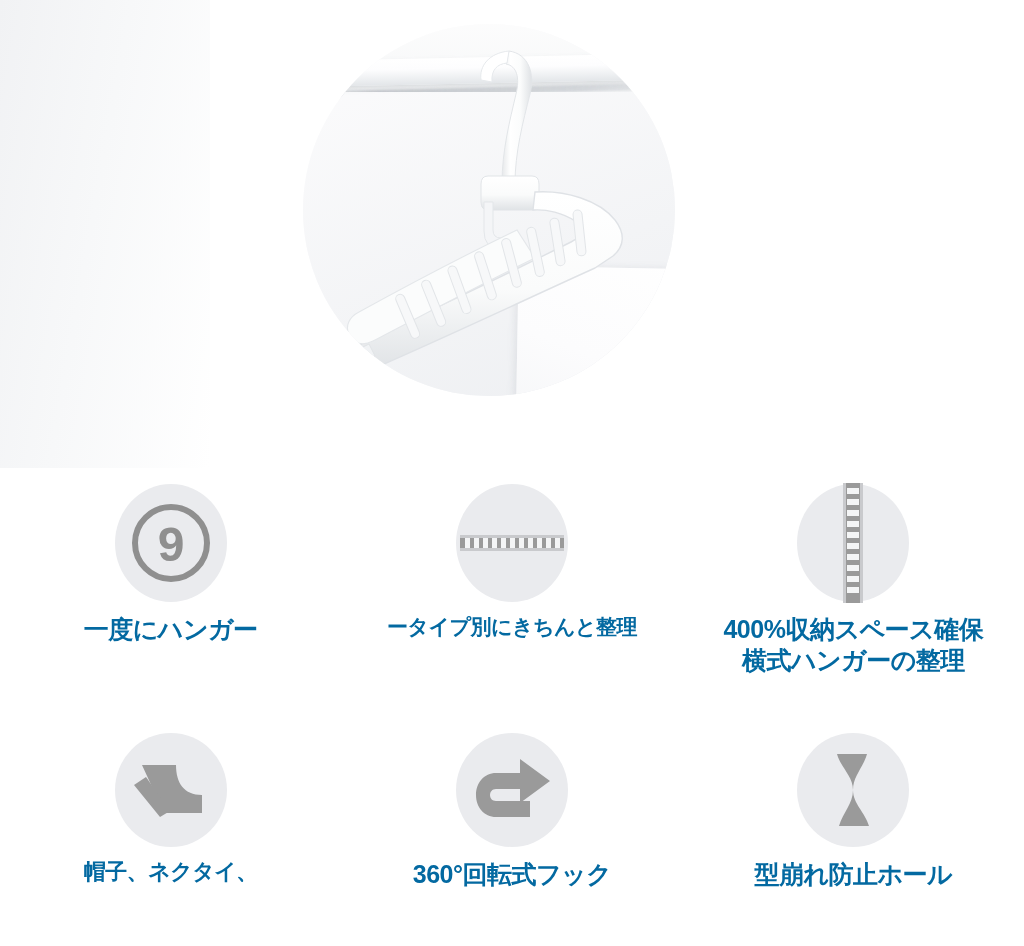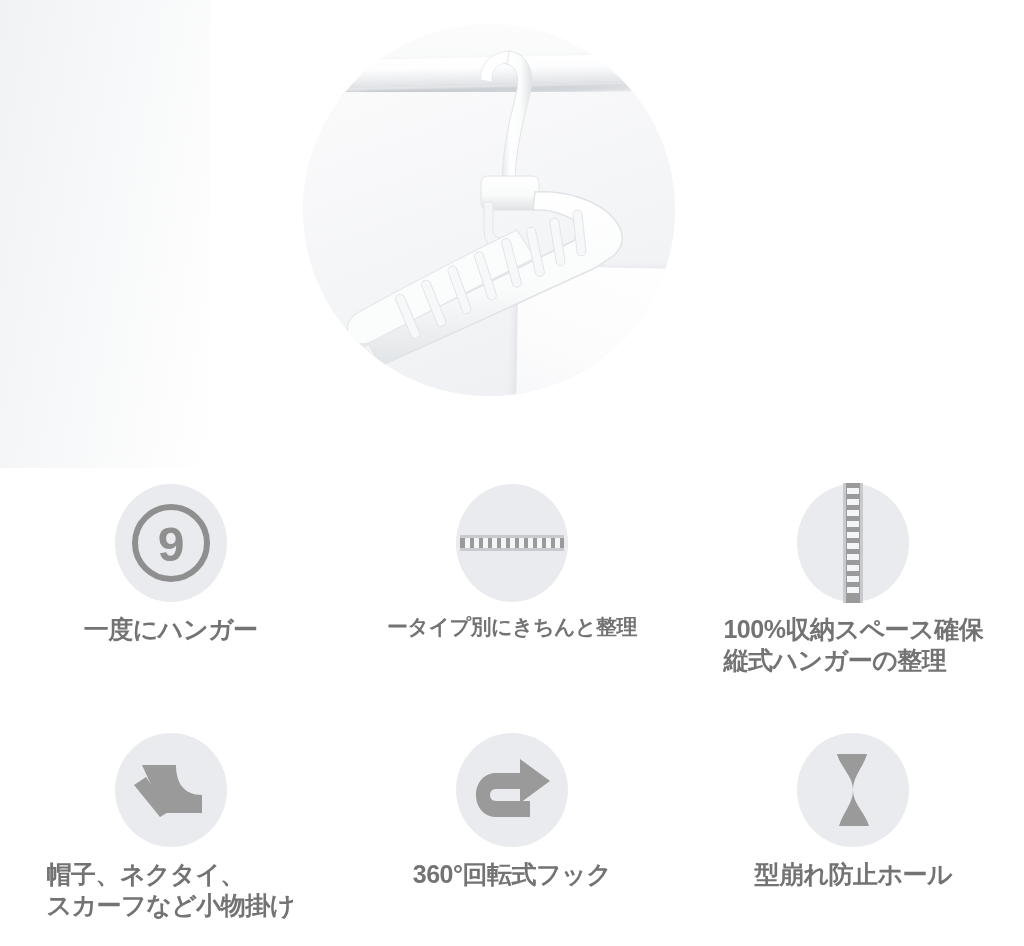--- a/index.html
+++ b/index.html
@@ -107,31 +107,32 @@
     height: 118px;
     border-radius: 50%;
     background: #eaebee;
     display: flex;
     align-items: center;
     justify-content: center;
     margin-bottom: 12px;
   }
   .row-2 .icon-bubble { width: 112px; height: 114px; }
   .caption {
-    color: #737373;
+    color: #0369a1;
     font-weight: bold;
+    text-align: center;
     line-height: 1.22;
     letter-spacing: -0.5px;
     white-space: nowrap;
   }
   .caption .line { display: block; }
   .cap-1 { font-size: 25px; }
   .cap-2 { font-size: 21px; }
   .cap-3 { font-size: 25px; }
-  .cap-4 { font-size: 25px; }
+  .cap-4 { font-size: 22px; }
   .cap-5 { font-size: 25px; }
   .cap-6 { font-size: 25px; }
 
   .row-1 { padding-top: 16px; }
   .row-2 { padding-top: 58px; }
 </style>
 </head>
 <body>
 
 <div id="hero">
@@ -257,38 +258,37 @@
             <rect x="38" y="51" width="12" height="6"></rect>
             <rect x="38" y="62" width="12" height="6"></rect>
             <rect x="38" y="73" width="12" height="6"></rect>
             <rect x="38" y="84" width="12" height="6"></rect>
             <rect x="38" y="95" width="12" height="6"></rect>
             <rect x="38" y="106" width="12" height="6"></rect>
           </g>
         </svg>
       </div>
       <div class="caption cap-3">
-        <span class="line">100%収納スペース確保</span>
-        <span class="line">縦式ハンガーの整理</span>
+        <span class="line">400%収納スペース確保</span>
+        <span class="line">横式ハンガーの整理</span>
       </div>
     </div>
   </div>
 
   <div class="feature-row row-2">
 
     <div class="feature-cell">
       <div class="icon-bubble">
         <svg width="82" height="70" viewBox="0 0 82 70">
           <path d="M12 10 L 46 10 C 46 28, 54 40, 72 40 L 72 58 L 34 58 Z" fill="#9a9a9a"></path>
           <path d="M4 30 L 16 22 L 40 56 L 30 62 Z" fill="#9a9a9a"></path>
         </svg>
       </div>
       <div class="caption cap-4">
         <span class="line">帽子、ネクタイ、</span>
-        <span class="line">スカーフなど小物掛け</span>
       </div>
     </div>
 
     <div class="feature-cell">
       <div class="icon-bubble">
         <svg width="80" height="74" viewBox="0 0 80 74">
           <path d="M48 6 L 48 20 L 24 20 C 12 20, 4 30, 4 42 C 4 54, 12 64, 24 64
                    L 58 64 L 58 48 L 24 48 C 20 48, 18 45, 18 42 C 18 39, 20 36, 24 36
                    L 48 36 L 48 50 L 78 28 Z" fill="#9a9a9a"></path>
         </svg>

